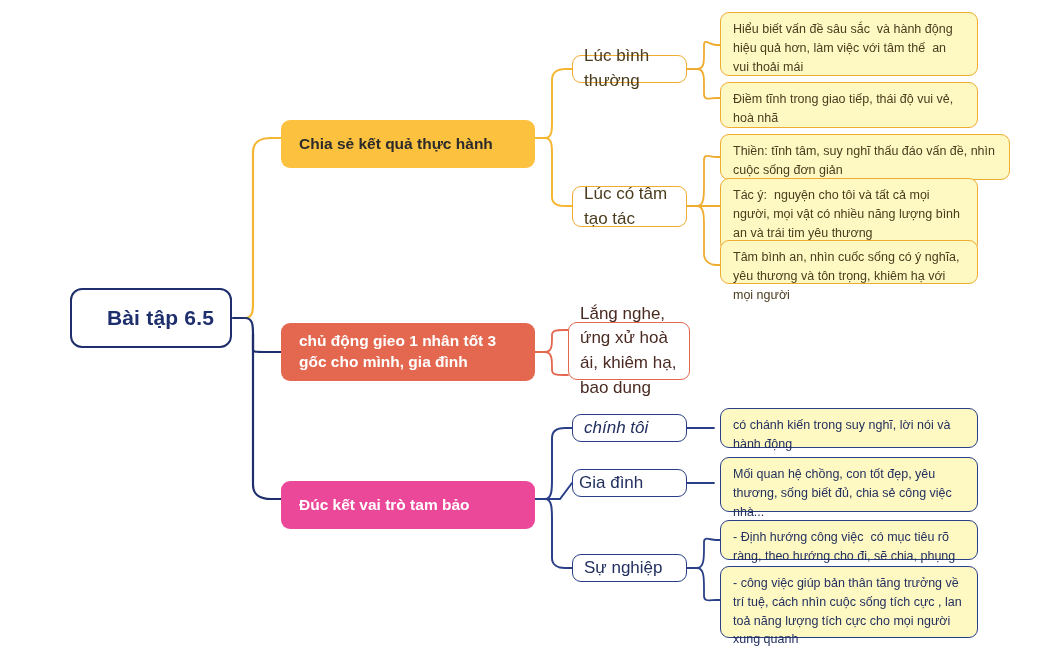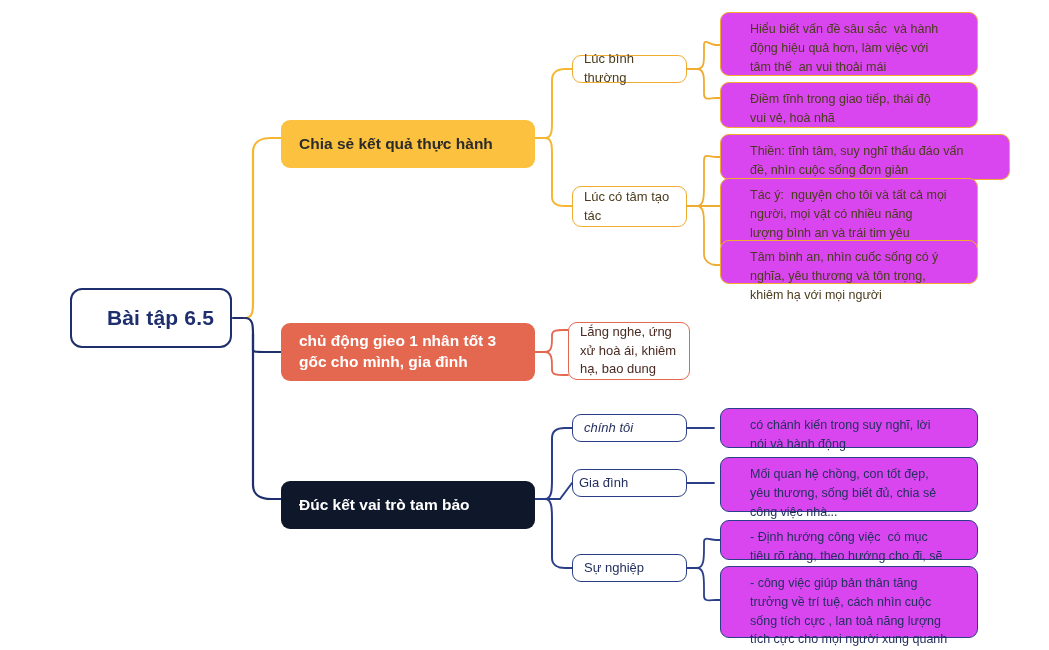--- a/index.html
+++ b/index.html
@@ -52,40 +52,40 @@
   
   .l1 {
     border-radius: 9px;
     font-size: 15.5px;
     font-weight: bold;
     padding: 24px 18px;
     line-height: 1.35;
   }
   .l1.amber  { background: #fbc13f; color: #2b2b2b; }
   .l1.coral  { background: #e4674f; color: #ffffff; }
-  .l1.navy   { background: #0f172a; color: #ffffff; }
+  .l1.navy   { background: #ec4899; color: #ffffff; }
 
   
   .l2 {
     border-radius: 9px;
     background: #ffffff;
-    font-size: 13px;
+    font-size: 17px;
     padding: 7px 11px;
     line-height: 1.45;
   }
   .l2.amber { border: 1.6px solid #f0ac30; color: #4a3c1d; }
   .l2.coral { border: 1.6px solid #e4674f; color: #4a2a22; }
   .l2.navy  { border: 1.6px solid #2a3f87; color: #23305f; }
 
   
   .l3 {
     border-radius: 9px;
-    background: #d946ef;
+    background: #fef9c3;
     font-size: 12.5px;
-    padding: 7px 29px;
+    padding: 7px 12px;
     line-height: 1.5;
     align-items: flex-start;
   }
   .l3 .txt { width: 100%; }
   .l3.amber { border: 1.6px solid #f0ac30; color: #4a3c1d; }
   .l3.navy  { border: 1.6px solid #2a3f87; color: #23305f; }
 </style>
 </head>
 <body>
 

